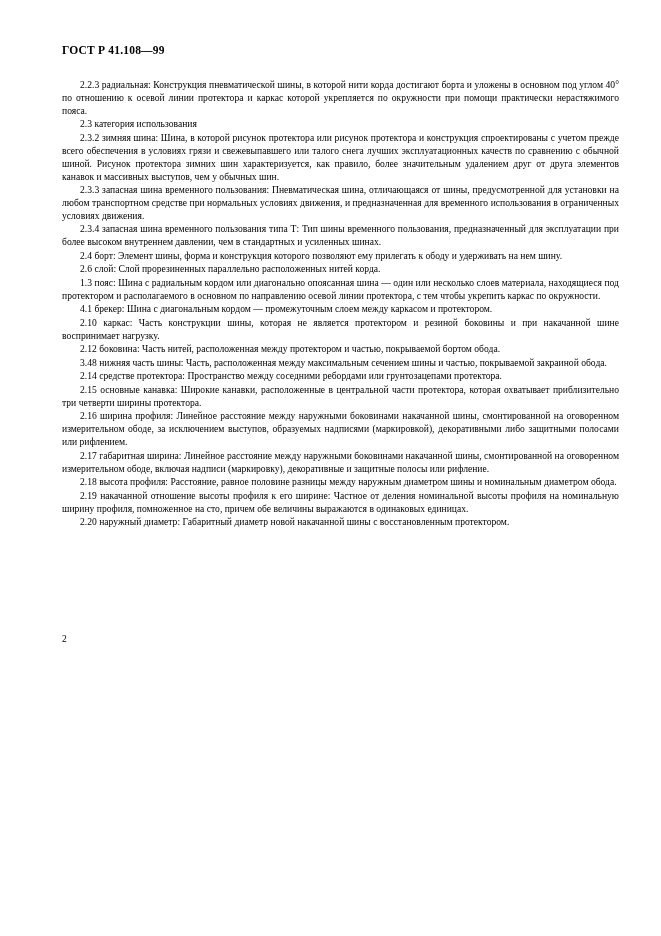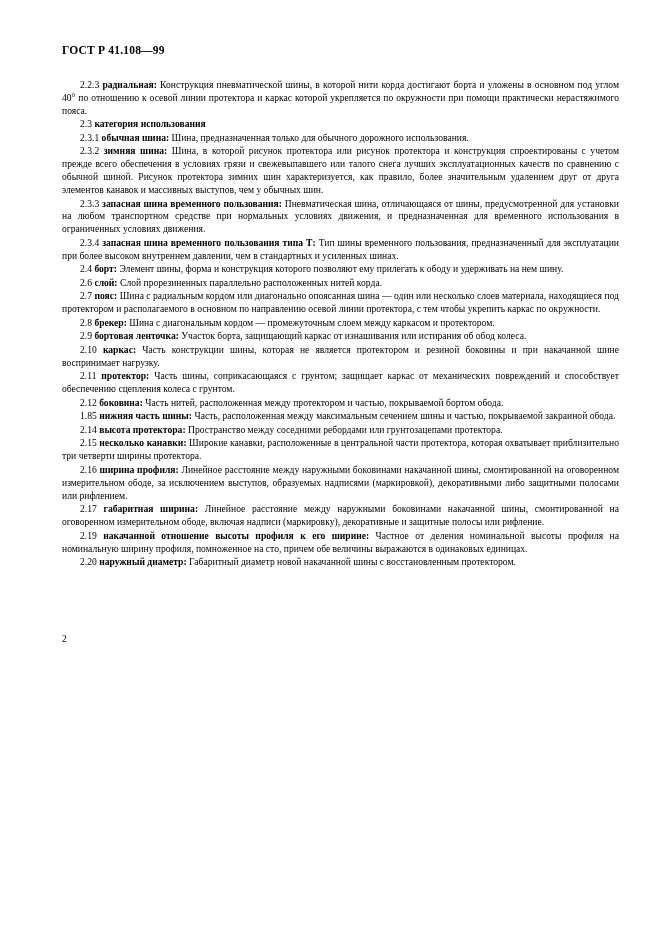--- a/index.html
+++ b/index.html
@@ -42,56 +42,54 @@
   }
   p.heading {
     margin: 0 0 0.5px 0;
     text-indent: 18px;
     font-weight: bold;
   }
   .num {
     font-weight: normal;
   }
   .term {
-    font-weight: bold;
+    font-weight: normal;
   }
   .page-number {
     position: absolute;
     left: 62px;
     bottom: 36px;
     font-size: 9.6px;
     line-height: 1;
   }
 </style>
 </head>
 <body>
 
 <div class="page">
 
   <div class="doc-header">ГОСТ Р 41.108—99</div>
 
   <div class="body-block">
       <p class="para"><span class="num">2.2.3</span> <span class="term">радиальная:</span><span> Конструкция пневматической шины, в которой нити корда достигают борта и уложены в основном под углом 40° по отношению к осевой линии протектора и каркас которой укрепляется по окружности при помощи практически нерастяжимого пояса.</span></p>
       <p class="heading"><span class="num">2.3</span> <span class="term">категория использования</span></p>
-      <p class="para"><span class="num">2.3.1</span> <span class="term">обычная шина:</span><span> Шина, предназначенная только для обычного дорожного использования.</span></p>
       <p class="para"><span class="num">2.3.2</span> <span class="term">зимняя шина:</span><span> Шина, в которой рисунок протектора или рисунок протектора и конструкция спроектированы с учетом прежде всего обеспечения в условиях грязи и свежевыпавшего или талого снега лучших эксплуатационных качеств по сравнению с обычной шиной. Рисунок протектора зимних шин характеризуется, как правило, более значительным удалением друг от друга элементов канавок и массивных выступов, чем у обычных шин.</span></p>
       <p class="para"><span class="num">2.3.3</span> <span class="term">запасная шина временного пользования:</span><span> Пневматическая шина, отличающаяся от шины, предусмотренной для установки на любом транспортном средстве при нормальных условиях движения, и предназначенная для временного использования в ограниченных условиях движения.</span></p>
       <p class="para"><span class="num">2.3.4</span> <span class="term">запасная шина временного пользования типа Т:</span><span> Тип шины временного пользования, предназначенный для эксплуатации при более высоком внутреннем давлении, чем в стандартных и усиленных шинах.</span></p>
       <p class="para"><span class="num">2.4</span> <span class="term">борт:</span><span> Элемент шины, форма и конструкция которого позволяют ему прилегать к ободу и удерживать на нем шину.</span></p>
       <p class="para"><span class="num">2.6</span> <span class="term">слой:</span><span> Слой прорезиненных параллельно расположенных нитей корда.</span></p>
-      <p class="para"><span class="num">2.7</span> <span class="term">пояс:</span><span> Шина с радиальным кордом или диагонально опоясанная шина — один или несколько слоев материала, находящиеся под протектором и располагаемого в основном по направлению осевой линии протектора, с тем чтобы укрепить каркас по окружности.</span></p>
-      <p class="para"><span class="num">2.8</span> <span class="term">брекер:</span><span> Шина с  диагональным  кордом — промежуточным слоем между каркасом и протектором.</span></p>
-      <p class="para"><span class="num">2.9</span> <span class="term">бортовая ленточка:</span><span> Участок борта, защищающий каркас от изнашивания или истирания об обод колеса.</span></p>
+      <p class="para"><span class="num">1.3</span> <span class="term">пояс:</span><span> Шина с радиальным кордом или диагонально опоясанная шина — один или несколько слоев материала, находящиеся под протектором и располагаемого в основном по направлению осевой линии протектора, с тем чтобы укрепить каркас по окружности.</span></p>
+      <p class="para"><span class="num">4.1</span> <span class="term">брекер:</span><span> Шина с  диагональным  кордом — промежуточным слоем между каркасом и протектором.</span></p>
       <p class="para"><span class="num">2.10</span> <span class="term">каркас:</span><span> Часть конструкции шины, которая не является протектором и резиной боковины и при накачанной шине воспринимает нагрузку.</span></p>
-      <p class="para"><span class="num">2.11</span> <span class="term">протектор:</span><span> Часть шины, соприкасающаяся с грунтом; защищает каркас от механических повреждений и способствует обеспечению сцепления колеса с грунтом.</span></p>
       <p class="para"><span class="num">2.12</span> <span class="term">боковина:</span><span> Часть нитей, расположенная между протектором и частью, покрываемой бортом обода.</span></p>
-      <p class="para"><span class="num">1.85</span> <span class="term">нижняя часть шины:</span><span> Часть,  расположенная  между максимальным сечением шины и частью, покрываемой закраиной обода.</span></p>
-      <p class="para"><span class="num">2.14</span> <span class="term">высота протектора:</span><span> Пространство между соседними ребордами или грунтозацепами протектора.</span></p>
-      <p class="para"><span class="num">2.15</span> <span class="term">несколько канавки:</span><span> Широкие канавки, расположенные в центральной части протектора, которая охватывает приблизительно три четверти ширины протектора.</span></p>
+      <p class="para"><span class="num">3.48</span> <span class="term">нижняя часть шины:</span><span> Часть,  расположенная  между максимальным сечением шины и частью, покрываемой закраиной обода.</span></p>
+      <p class="para"><span class="num">2.14</span> <span class="term">средстве протектора:</span><span> Пространство между соседними ребордами или грунтозацепами протектора.</span></p>
+      <p class="para"><span class="num">2.15</span> <span class="term">основные канавка:</span><span> Широкие канавки, расположенные в центральной части протектора, которая охватывает приблизительно три четверти ширины протектора.</span></p>
       <p class="para"><span class="num">2.16</span> <span class="term">ширина профиля:</span><span> Линейное расстояние между наружными боковинами накачанной шины, смонтированной на оговоренном измерительном ободе, за исключением выступов, образуемых надписями (маркировкой), декоративными либо защитными полосами или рифлением.</span></p>
       <p class="para"><span class="num">2.17</span> <span class="term">габаритная ширина:</span><span> Линейное расстояние между наружными боковинами накачанной шины, смонтированной на оговоренном измерительном ободе, включая надписи (маркировку), декоративные и защитные полосы или рифление.</span></p>
+      <p class="para"><span class="num">2.18</span> <span class="term">высота профиля:</span><span> Расстояние, равное половине разницы между наружным диаметром шины и номинальным диаметром обода.</span></p>
       <p class="para"><span class="num">2.19</span> <span class="term">накачанной отношение высоты профиля к его ширине:</span><span> Частное от деления номинальной высоты профиля на номинальную ширину профиля, помноженное на сто, причем обе величины выражаются в одинаковых единицах.</span></p>
       <p class="para"><span class="num">2.20</span> <span class="term">наружный диаметр:</span><span> Габаритный диаметр новой накачанной шины с восстановленным протектором.</span></p>
     </div>
 
   <div class="page-number">2</div>
 
 </div>
 
 </body></html>

